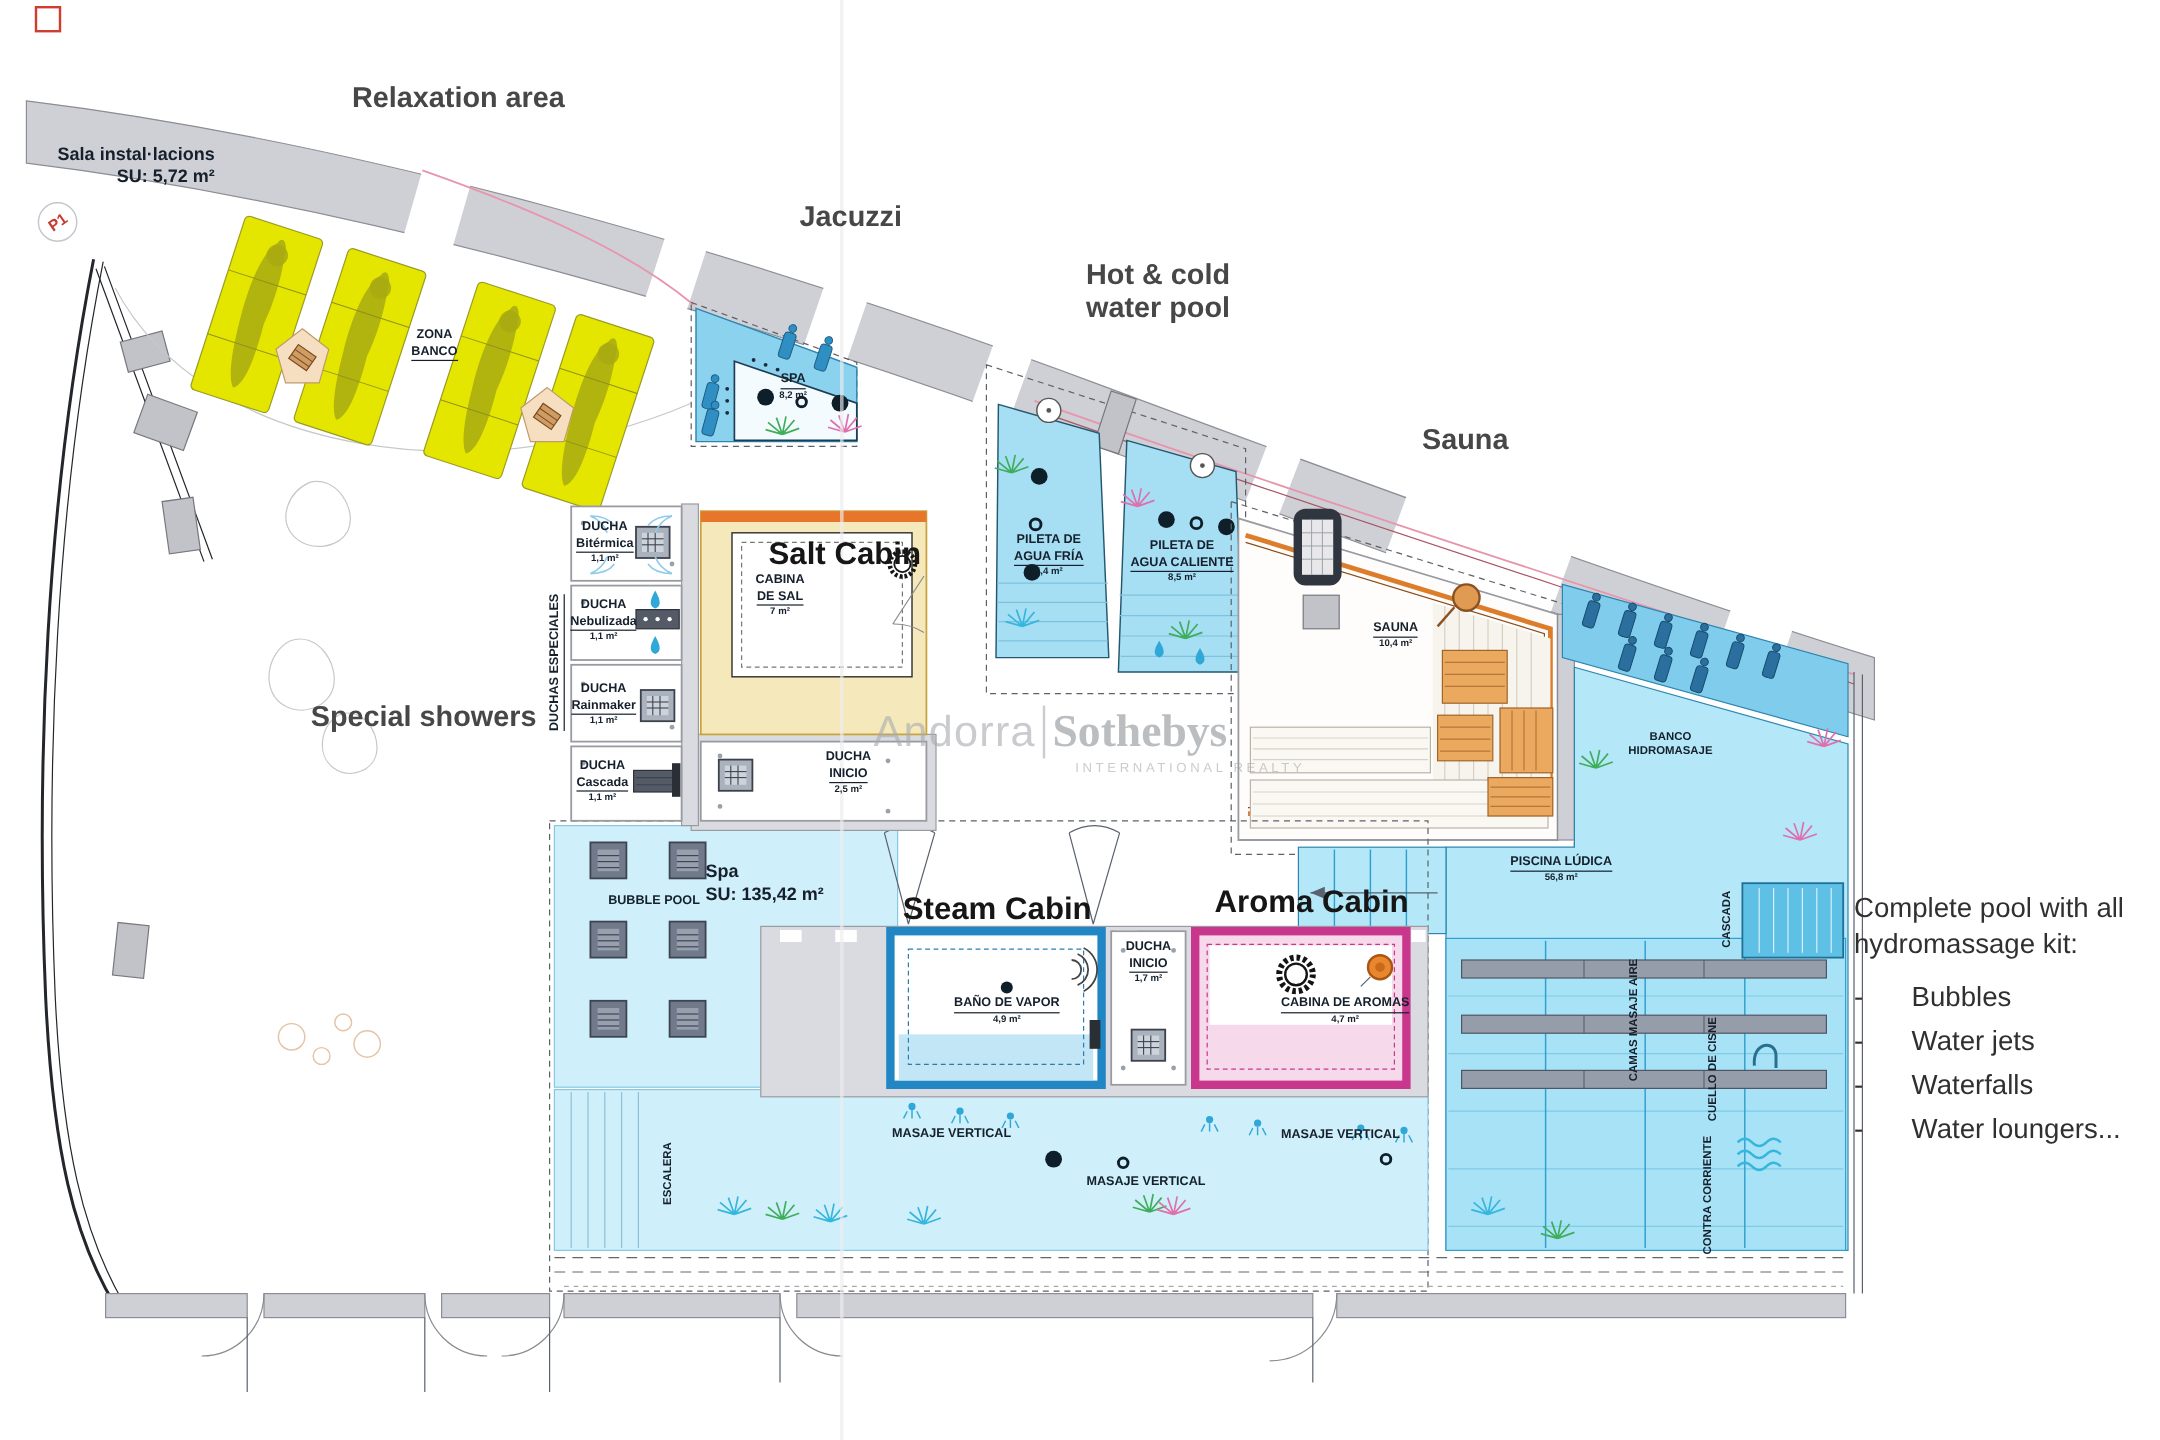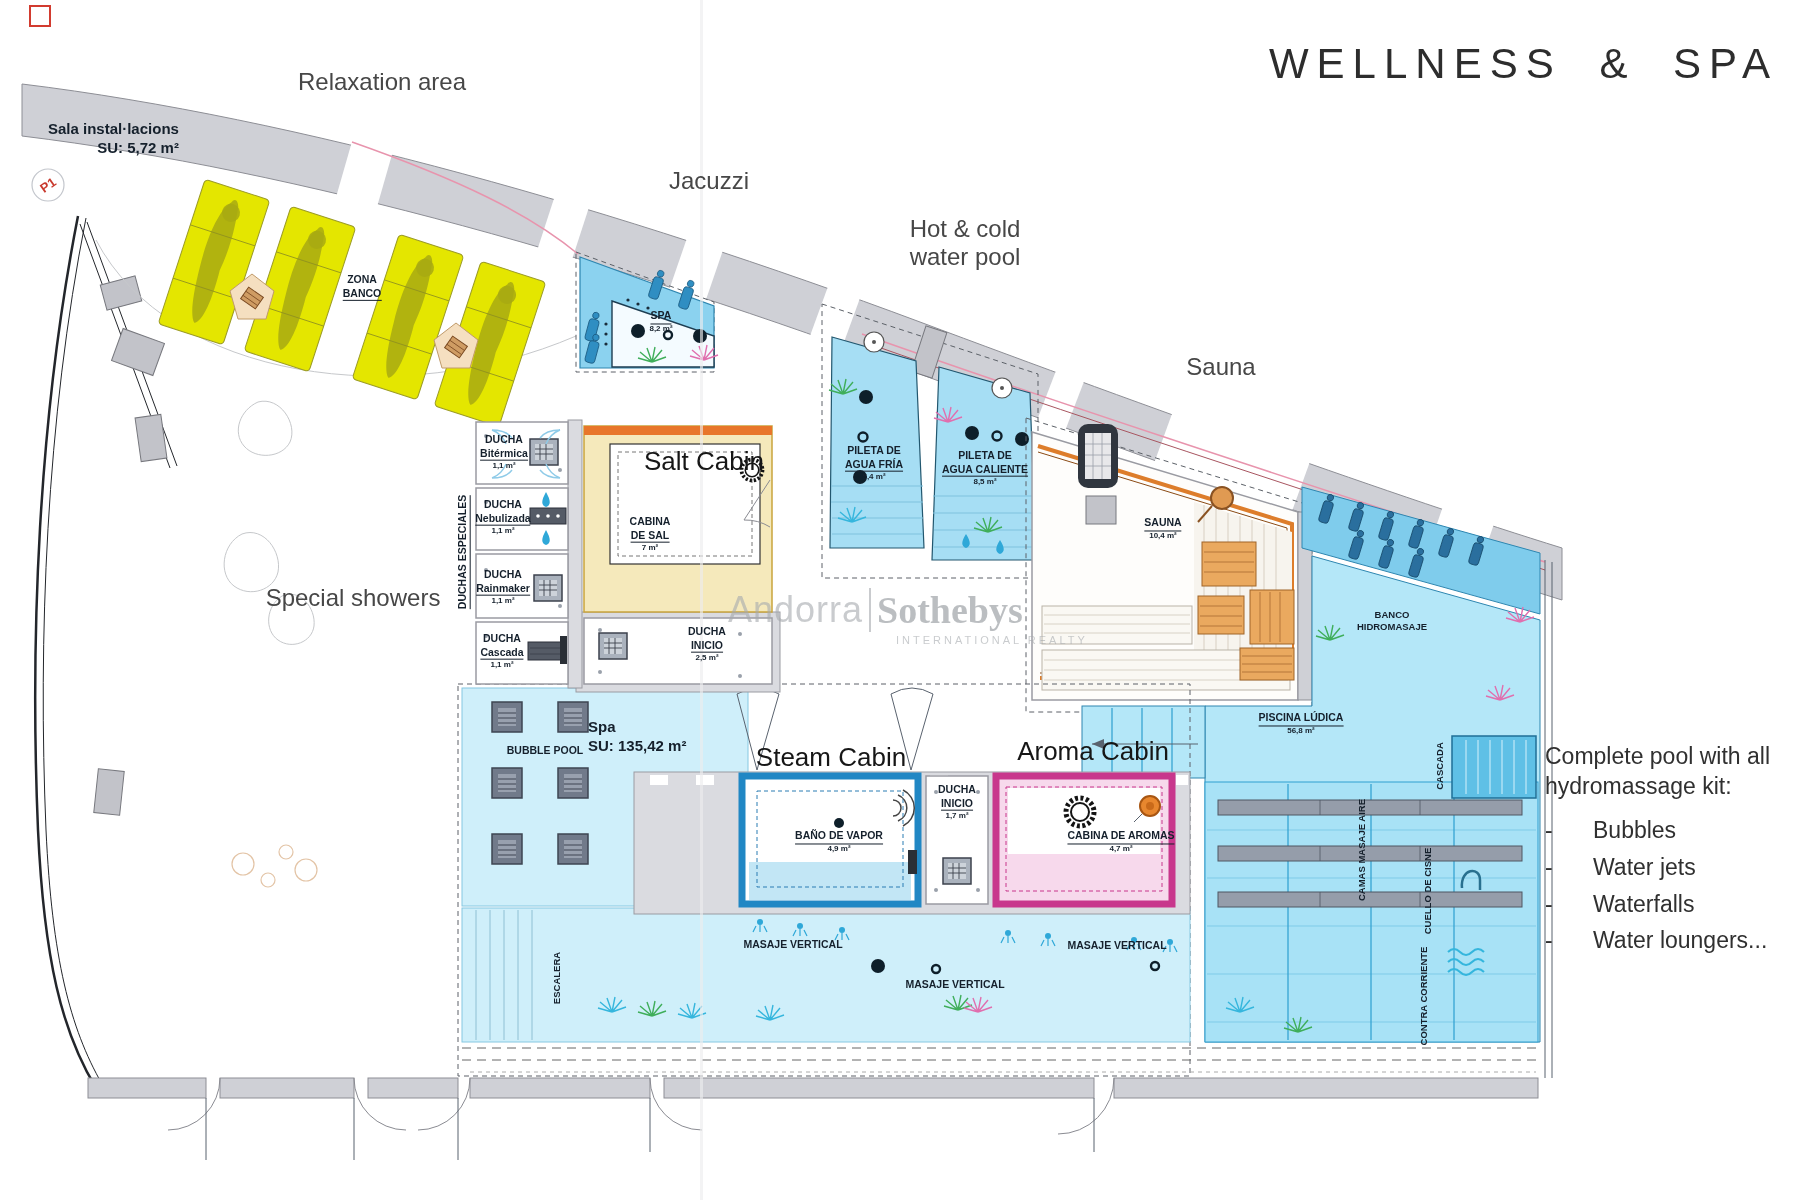--- a/index.html
+++ b/index.html
@@ -106,21 +106,21 @@
   
   .lbl{position:absolute;transform:translate(-50%,-50%);color:#15202c;font-weight:700;
        font-size:10.5px;line-height:1.3;text-align:center;white-space:nowrap;z-index:5;}
   .lbl .ln{display:block;}
   .lbl .u{display:inline-block;border-bottom:1.2px solid #15202c;}
   .lbl .ar{display:block;font-size:8px;}
   .vert{transform:translate(-50%,-50%) rotate(-90deg);}
   .tl{transform:none;text-align:left;}
   .sm{font-size:9.5px;}
   .big15{font-size:15px;line-height:1.25;}
-  .head{position:absolute;transform:translate(-50%,-50%);font-weight:400;color:#474747;
+  .head{position:absolute;transform:translate(-50%,-50%);font-weight:700;color:#474747;
         font-size:24px;white-space:nowrap;z-index:5;line-height:1.15;}
   .head.big{font-size:26px;color:#161616;}
   .p1red{position:absolute;z-index:5;color:#c93a2e;font-size:13px;font-weight:700;
          transform:translate(-50%,-50%) rotate(-35deg);}
   .title{position:absolute;right:22px;top:40px;font-size:42px;color:#2d2d2d;
          letter-spacing:8px;word-spacing:18px;font-weight:400;z-index:5;}
   .notes{position:absolute;left:1545px;top:742px;width:260px;z-index:5;color:#303030;
          font-size:23px;line-height:1.3;}
   .notes .items{margin-top:14px;}
   .notes .item{display:flex;margin-top:7px;}
@@ -489,21 +489,20 @@
 
 <div class="wm">
   <div class="wm-row">
     <span class="wm-a">Andorra</span>
     <span class="wm-bar"></span>
     <span class="wm-b">Sothebys</span>
   </div>
   <div class="wm-tag">INTERNATIONAL REALTY</div>
 </div>
 
-<div class="title">WELLNESS &amp; SPA</div>
 
 <div class="head" style="left:382px;top:82px;">Relaxation area</div>
 <div class="head" style="left:709px;top:181px;">Jacuzzi</div>
 <div class="head" style="left:965px;top:243px;text-align:center;">
   <span class="ln" style="display:block">Hot &amp; cold</span>
   <span class="ln" style="display:block">water pool</span>
 </div>
 <div class="head" style="left:1221px;top:367px;">Sauna</div>
 <div class="head big" style="left:672px;top:462px;margin-left:32px;">Salt Cabin</div>
 <div class="head" style="left:353px;top:598px;">Special showers</div>
@@ -567,21 +566,21 @@
   <span class="ln">DUCHA</span>
   <span class="ln"><span class="u">Rainmaker</span></span>
   <span class="ar">1,1 m²</span>
 </div>
 <div class="lbl" style="left:502px;top:651px;">
   <span class="ln">DUCHA</span>
   <span class="ln"><span class="u">Cascada</span></span>
   <span class="ar">1,1 m²</span>
 </div>
 
-<div class="lbl" style="left:650px;top:534px;">
+<div class="lbl" style="left:650px;top:496px;">
   <span class="ln">CABINA</span>
   <span class="ln"><span class="u">DE SAL</span></span>
   <span class="ar">7 m²</span>
 </div>
 
 <div class="lbl" style="left:707px;top:644px;">
   <span class="ln">DUCHA</span>
   <span class="ln"><span class="u">INICIO</span></span>
   <span class="ar">2,5 m²</span>
 </div>

